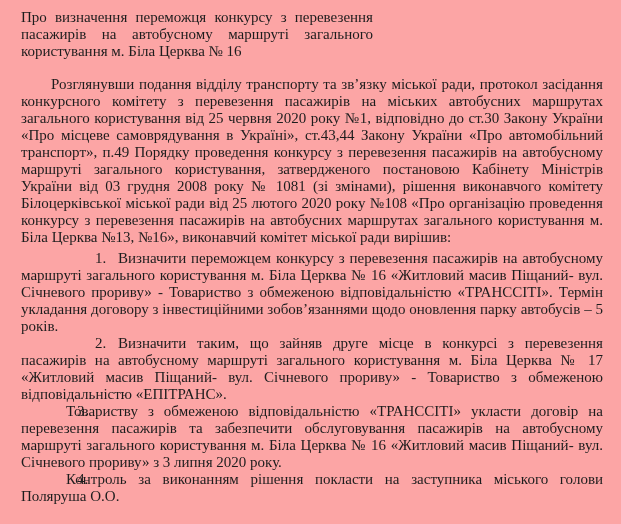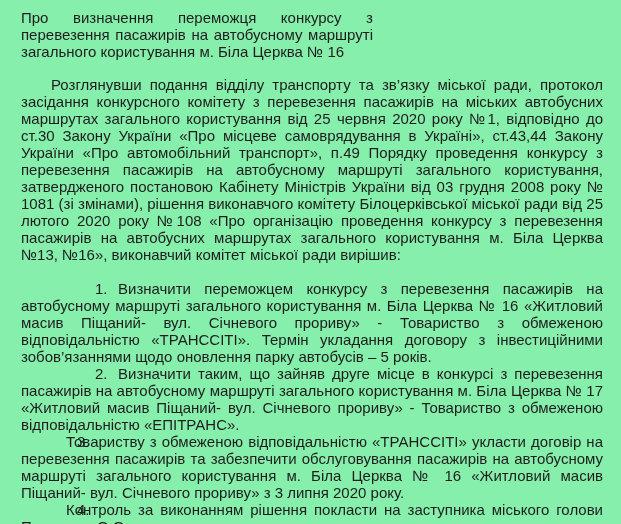--- a/index.html
+++ b/index.html
@@ -6,22 +6,22 @@
     margin: 0;
     padding: 0;
     background: #ffffff;
   }
   .page {
     position: relative;
     width: 621px;
     height: 524px;
     box-sizing: border-box;
     padding: 9px 18px 0 21px;
-    background: #86efac;
-    font-family: Liberation Sans, sans-serif;
+    background: #fca5a5;
+    font-family: Liberation Serif, serif;
     font-size: 15px;
     line-height: 17px;
     color: #1d1d1d;
     overflow: hidden;
   }
   .doc-title {
     width: 352px;
     margin: 0 0 16px 0;
     text-align: justify;
   }
@@ -30,21 +30,21 @@
     text-align: justify;
   }
   .intro {
     text-indent: 30px;
   }
   .item-num {
     display: inline-block;
   }
   .item-1, .item-2 { text-indent: 37px; }
   .item-3, .item-4 { text-indent: 28px; }
-  .item-1 { margin-top: 17px; }
+  .item-1 { margin-top: 4px; }
   .item-1 .item-num, .item-2 .item-num { width: 60px; }
   .item-3 .item-num, .item-4 .item-num { width: 17px; }
 </style>
 </head>
 <body>
 
 <div class="page">
 
   <p class="doc-title">Про визначення переможця конкурсу з перевезення пасажирів на автобусному маршруті загального користування м. Біла Церква № 16</p>
 

